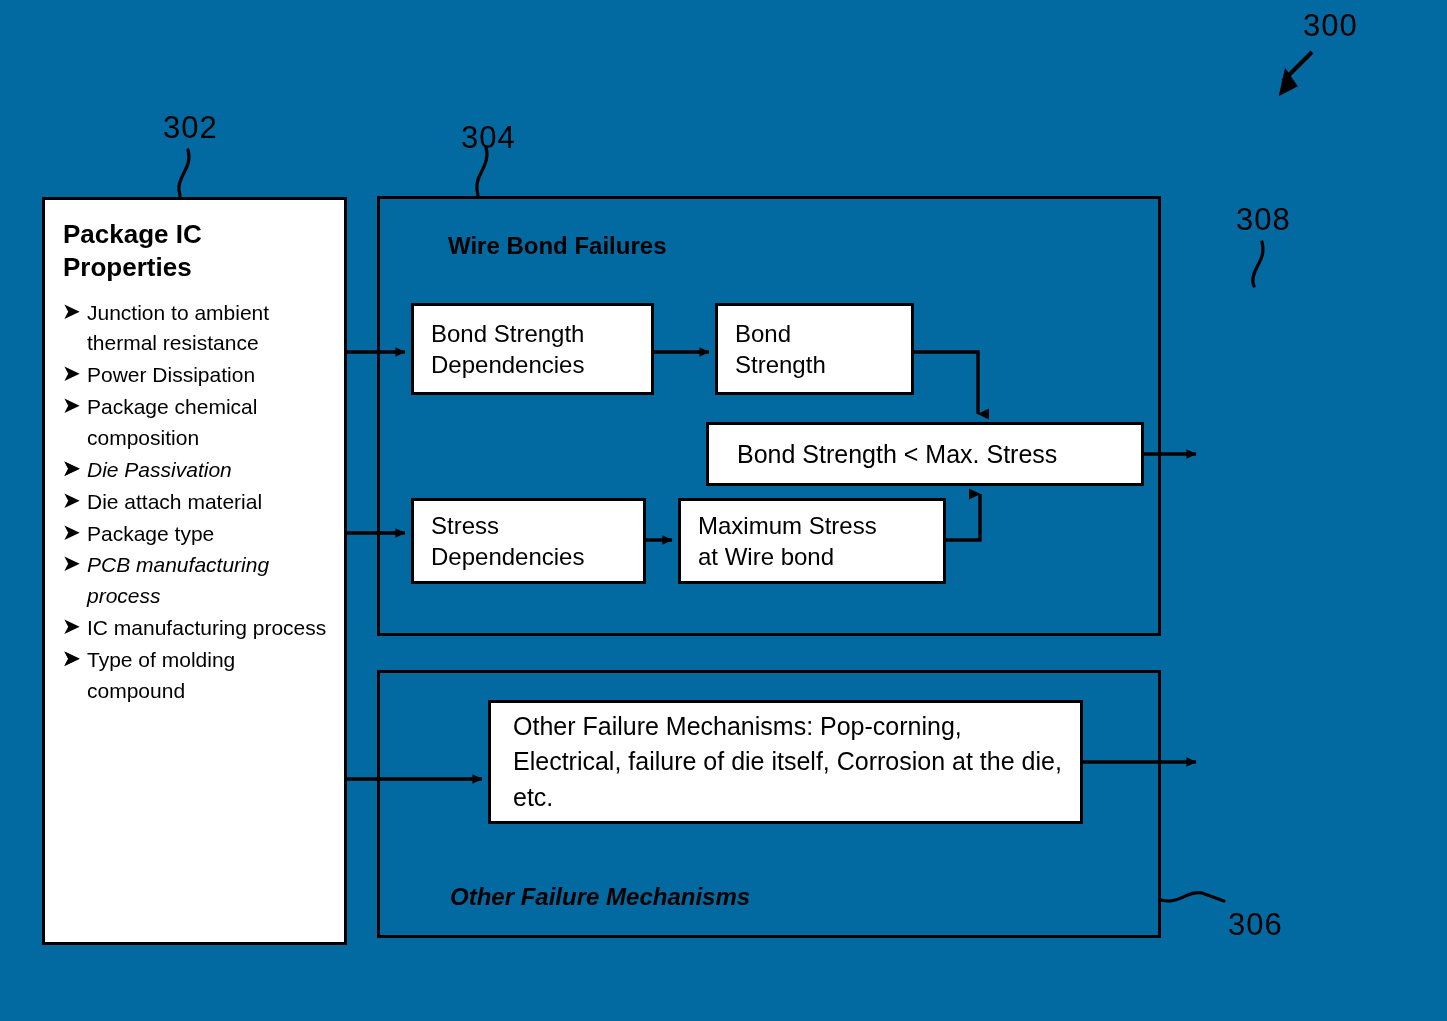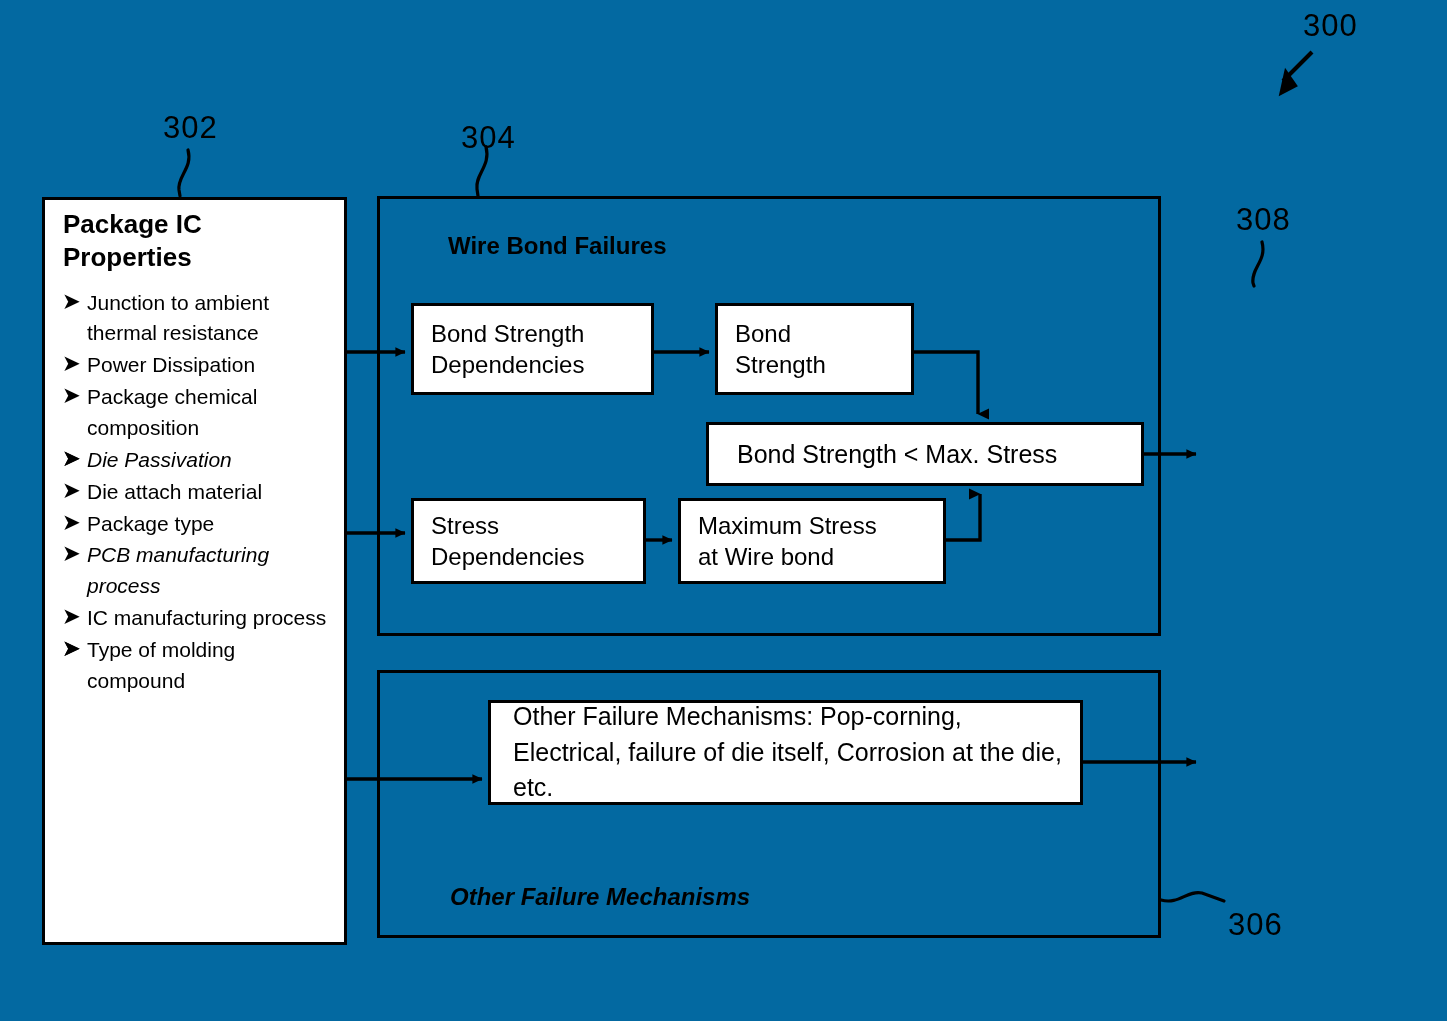--- a/index.html
+++ b/index.html
@@ -45,21 +45,21 @@
     font-size: 31px;
     letter-spacing: 1px;
     line-height: 1;
     white-space: nowrap;
   }
 
   
   #props-box {
     left: 42px; top: 197px;
     width: 305px; height: 748px;
-    padding: 8px 10px 0 18px;
+    padding: 18px 10px 0 18px;
   }
   #props-title {
     font-size: 26px;
     font-weight: bold;
     line-height: 1.28;
     margin-bottom: 13px;
     white-space: pre-line;
   }
   #props-list {
     list-style: none;
@@ -112,21 +112,21 @@
     white-space: pre-line;
     padding-left: 17px;
     padding-right: 6px;
   }
   #bond-strength-dep { left: 411px; top: 303px; width: 243px; height: 92px; }
   #bond-strength     { left: 715px; top: 303px; width: 199px; height: 92px; }
   #comparator        { left: 706px; top: 422px; width: 438px; height: 64px;
                        font-size: 25px; padding-left: 28px; }
   #stress-dep        { left: 411px; top: 498px; width: 235px; height: 86px; }
   #max-stress        { left: 678px; top: 498px; width: 268px; height: 86px; }
-  #other-mech        { left: 488px; top: 700px; width: 595px; height: 105px;
+  #other-mech        { left: 488px; top: 700px; width: 595px; height: 124px;
                        font-size: 25px; line-height: 1.42; padding-left: 22px;
                        padding-right: 14px; align-items: center; }
 
   
   #device-failure {
     left: 1202px; top: 285px;
     width: 152px; height: 541px;
     display: flex;
     align-items: center;
     justify-content: flex-start;

